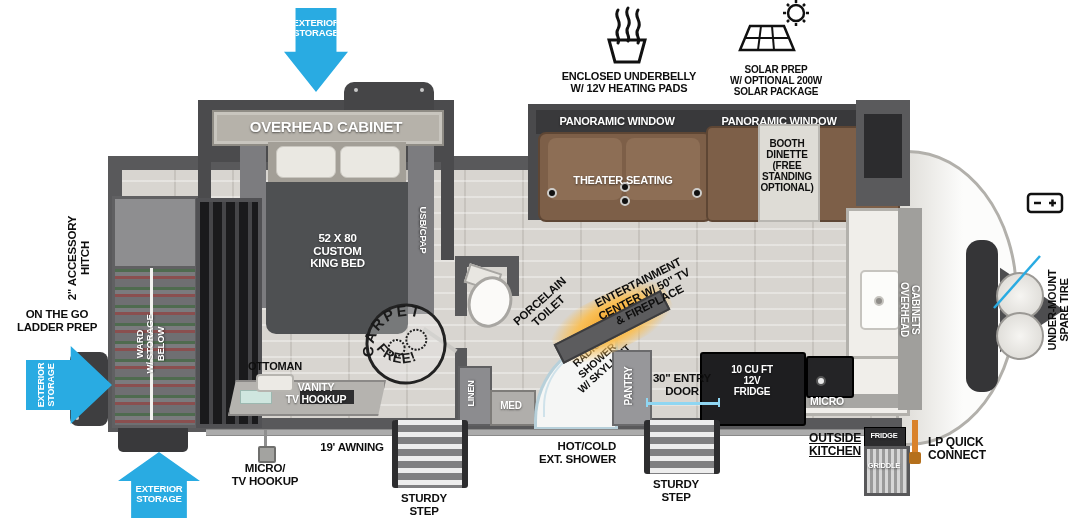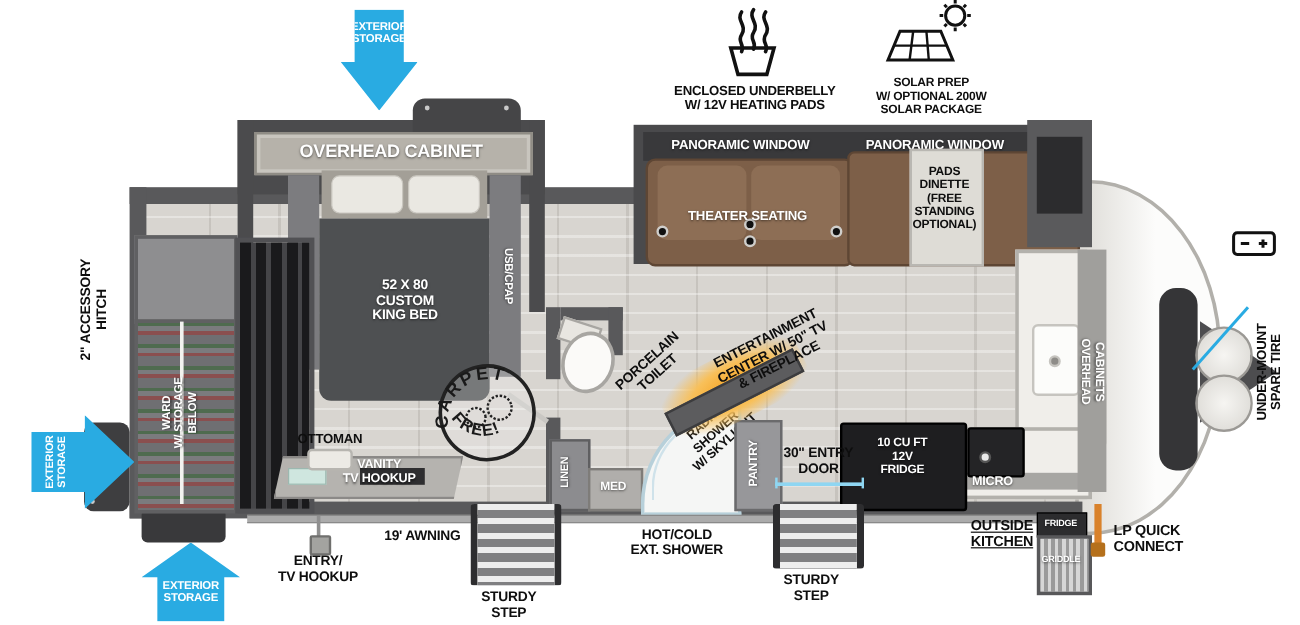--- a/index.html
+++ b/index.html
@@ -83,21 +83,21 @@
   <div class="abs" style="left:538px;top:132px;width:170px;height:86px;background:#7d5f48;border:2px solid #5e4634;border-radius:8px;"></div>
   <div class="abs" style="left:548px;top:138px;width:74px;height:62px;background:#8d6e55;border-radius:8px;"></div>
   <div class="abs" style="left:626px;top:138px;width:74px;height:62px;background:#8d6e55;border-radius:8px;"></div>
   <span class="dot" style="left:547px;top:188px;"></span>
   <span class="dot" style="left:620px;top:182px;"></span>
   <span class="dot" style="left:620px;top:196px;"></span>
   <span class="dot" style="left:692px;top:188px;"></span>
   <div class="lbl lw" style="left:556px;top:174px;width:134px;font-size:11px;">THEATER SEATING</div>
   <div class="abs" style="left:706px;top:126px;width:190px;height:92px;background:#7d5f48;border:2px solid #5e4634;border-radius:6px;"></div>
   <div class="abs" style="left:758px;top:124px;width:58px;height:94px;background:#dedcd6;border:2px solid #b9b7b2;"></div>
-  <div class="lbl" style="left:741px;top:138px;width:92px;font-size:10px;">PADS
+  <div class="lbl" style="left:741px;top:138px;width:92px;font-size:10px;">BOOTH
 DINETTE
 (FREE
 STANDING
 OPTIONAL)</div>
   <div class="abs" style="left:856px;top:100px;width:54px;height:106px;background:#5a5a5c;"></div>
   <div class="abs" style="left:864px;top:114px;width:38px;height:64px;background:#2c2c2e;"></div>
 
   <div class="wall" style="left:455px;top:256px;width:12px;height:60px;"></div>
   <div class="wall" style="left:455px;top:348px;width:12px;height:74px;"></div>
   <div class="wall" style="left:467px;top:256px;width:52px;height:11px;"></div>
@@ -168,43 +168,45 @@
   <div class="lbl" style="left:644px;top:372px;width:76px;font-size:11.5px;">30" ENTRY
 DOOR</div>
   <div class="abs" style="left:646px;top:402px;width:74px;border-top:3px solid #8fd6f2;"></div>
   <div class="abs" style="left:646px;top:398px;width:2px;height:9px;background:#8fd6f2;"></div>
   <div class="abs" style="left:718px;top:398px;width:2px;height:9px;background:#8fd6f2;"></div>
 
   <div class="abs" style="left:206px;top:429px;width:672px;height:5px;background:#ababab;border-top:1px solid #8a8a8a;border-bottom:1px solid #8a8a8a;"></div>
   <div class="lbl" style="left:308px;top:441px;width:88px;font-size:11.5px;">19' AWNING</div>
   <div class="abs" style="left:264px;top:430px;width:3px;height:18px;background:#8f8f8f;"></div>
   <div class="abs" style="left:258px;top:446px;width:14px;height:13px;background:#a3a3a0;border:2px solid #6f6f6d;border-radius:2px;"></div>
-  <div class="lbl" style="left:220px;top:462px;width:90px;font-size:11.5px;">ENTRY/
+  <div class="lbl" style="left:220px;top:462px;width:90px;font-size:11.5px;">MICRO/
 TV HOOKUP</div>
   <div class="steps" style="left:392px;top:420px;width:64px;height:68px;"></div>
   <div class="lbl" style="left:390px;top:492px;width:68px;font-size:11.5px;">STURDY
 STEP</div>
-  <div class="lbl" style="left:512px;top:440px;width:104px;font-size:11.5px;">HOT/COLD
+  <div class="lbl" style="left:512px;top:440px;width:104px;font-size:11.5px;text-align:right;">HOT/COLD
 EXT. SHOWER</div>
   <div class="steps" style="left:644px;top:420px;width:64px;height:54px;"></div>
   <div class="lbl" style="left:640px;top:478px;width:72px;font-size:11.5px;">STURDY
 STEP</div>
   <div class="lbl" style="left:796px;top:432px;width:78px;font-size:12px;text-decoration:underline;">OUTSIDE
 KITCHEN</div>
   <div class="abs" style="left:864px;top:427px;width:40px;height:19px;background:#2c2c2e;border:1px solid #000;"></div>
   <div class="lbl lw" style="left:864px;top:432px;width:40px;font-size:7.5px;">FRIDGE</div>
   <div class="abs" style="left:864px;top:446px;width:40px;height:44px;border:3px solid #58585a;background:repeating-linear-gradient(90deg,#d6d6d6 0 3px,#9a9a9a 3px 6px);"></div>
   <div class="lbl lw" style="left:862px;top:462px;width:44px;font-size:7.5px;">GRIDDLE</div>
   <div class="abs" style="left:912px;top:420px;width:6px;height:38px;background:#d9822b;"></div>
   <div class="abs" style="left:909px;top:452px;width:12px;height:12px;background:#b5701c;border-radius:2px;"></div>
   <div class="lbl" style="left:928px;top:436px;width:92px;font-size:12px;text-align:left;">LP QUICK
 CONNECT</div>
 
   <div class="lbl rotccw" style="left:18px;top:244px;width:124px;height:28px;font-size:11.5px;">2" ACCESSORY
 HITCH</div>
+  <div class="lbl" style="left:4px;top:308px;width:106px;font-size:11.5px;">ON THE GO
+LADDER PREP</div>
   <div class="arrow" style="left:26px;top:346px;width:86px;height:78px;clip-path:polygon(0 18%,52% 18%,52% 0,100% 50%,52% 100%,52% 82%,0 82%);">
     <div class="lbl lw rotccw" style="left:-10px;top:28px;width:64px;height:22px;font-size:9px;text-shadow:none;">EXTERIOR
 STORAGE</div>
   </div>
   <div class="arrow" style="left:118px;top:452px;width:82px;height:66px;clip-path:polygon(50% 0,100% 44%,84% 44%,84% 100%,16% 100%,16% 44%,0 44%);padding-top:0;">
     <div class="lbl lw" style="left:9px;top:32px;width:64px;font-size:9.5px;text-shadow:none;">EXTERIOR
 STORAGE</div>
   </div>
 
   <div class="arrow" style="left:284px;top:8px;width:64px;height:84px;clip-path:polygon(18% 0,82% 0,82% 52%,100% 52%,50% 100%,0 52%,18% 52%);">

